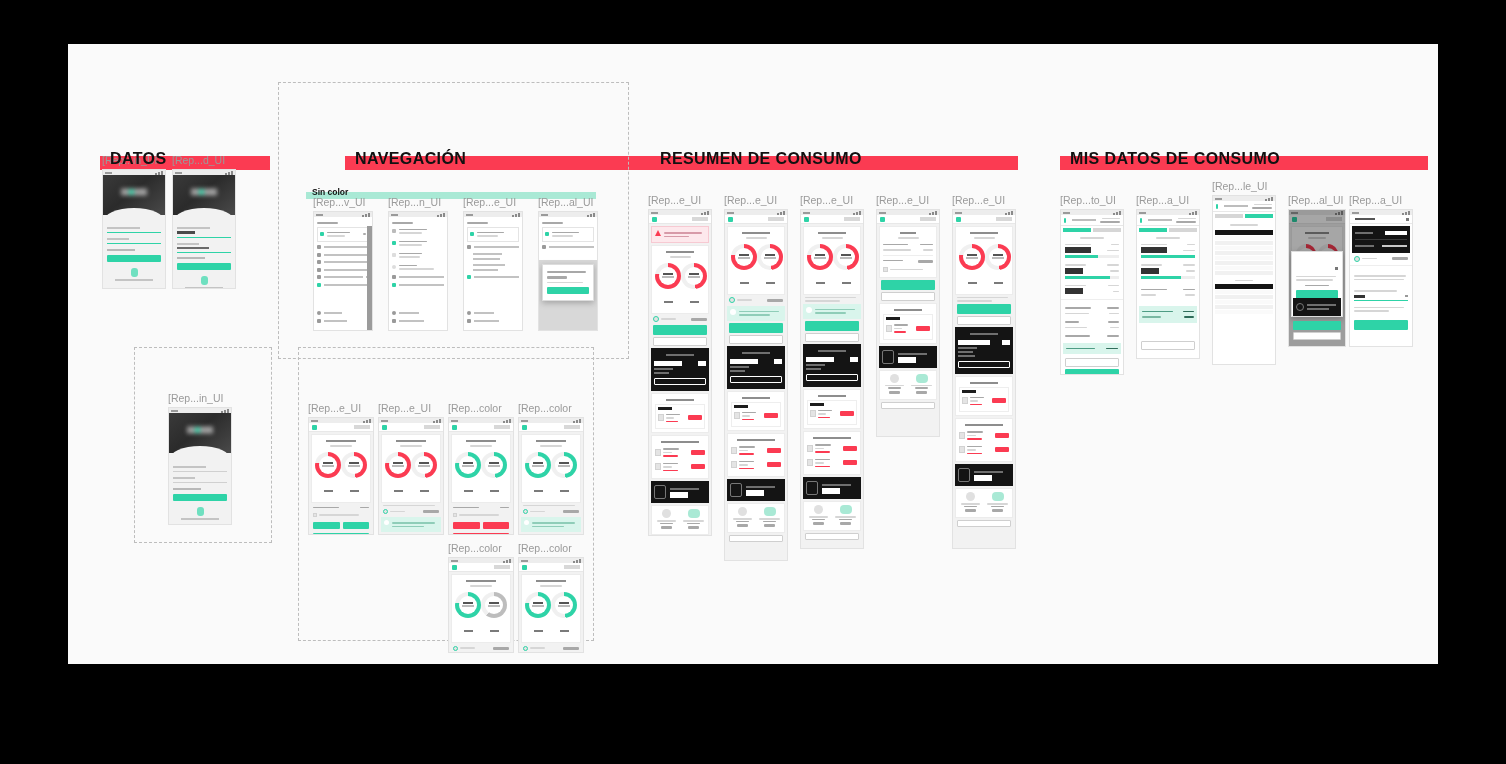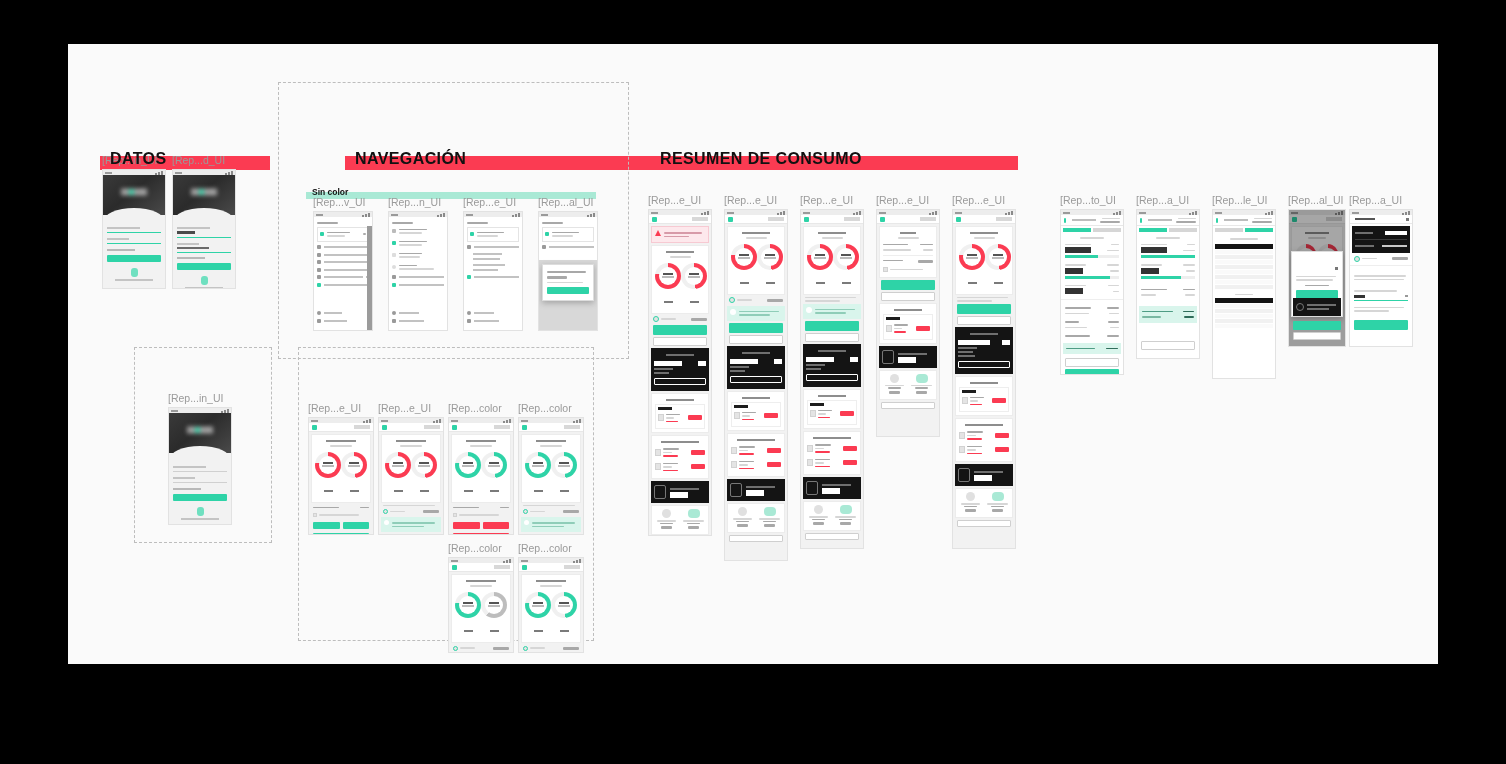--- a/index.html
+++ b/index.html
@@ -192,20 +192,24 @@
   <div class="section-title" style="left:277px; top:104px; width:335px;">
     <div class="bar" style="left:0; width:335px;"></div>
     <div class="txt">NAVEGACIÓN</div>
   </div>
 
   <div class="section-title" style="left:582px; top:104px; width:368px;">
     <div class="bar" style="left:0; width:368px;"></div>
     <div class="txt">RESUMEN DE CONSUMO</div>
   </div>
 
+  <div class="section-title" style="left:992px; top:104px; width:368px;">
+    <div class="bar" style="left:0; width:368px;"></div>
+    <div class="txt">MIS DATOS DE CONSUMO</div>
+  </div>
 
   <div class="frame" style="left:210px; top:38px; width:351px; height:277px;"></div>
   <div class="frame" style="left:66px; top:303px; width:138px; height:196px;"></div>
   <div class="frame" style="left:230px; top:303px; width:296px; height:294px;"></div>
 
   <div class="sublabel" style="left:238px; top:141px; width:290px;">
     <div class="hl" style="width:290px;"></div>
     <div class="txt">Sin color</div>
   </div>
 
@@ -1659,21 +1663,21 @@
             <div class="line" style="width:36%;background:#79b8a2"></div>
             <div class="line dk" style="width:20%;background:#2f6d5a"></div>
           </div>
       </div>
       <div style="padding:0 4px;position:absolute;bottom:6px;left:0;right:0;">
           <div class="btn ghost" style="height:9px"></div>
         </div>
     </div>
   </div>
 
-  <div class="artboard" style="left:1144px; top:150px;">
+  <div class="artboard" style="left:1144px; top:136px;">
     <div class="ab-label">[Rep...le_UI</div>
     <div class="phone" style="width:64px;height:170px;background:#fff;">
       <div class="statusbar">
           <div class="sb-l"></div>
           <div class="sb-r">
             <i></i>
             <i style="height:3px"></i>
             <i style="height:4px"></i>
           </div>
         </div>

